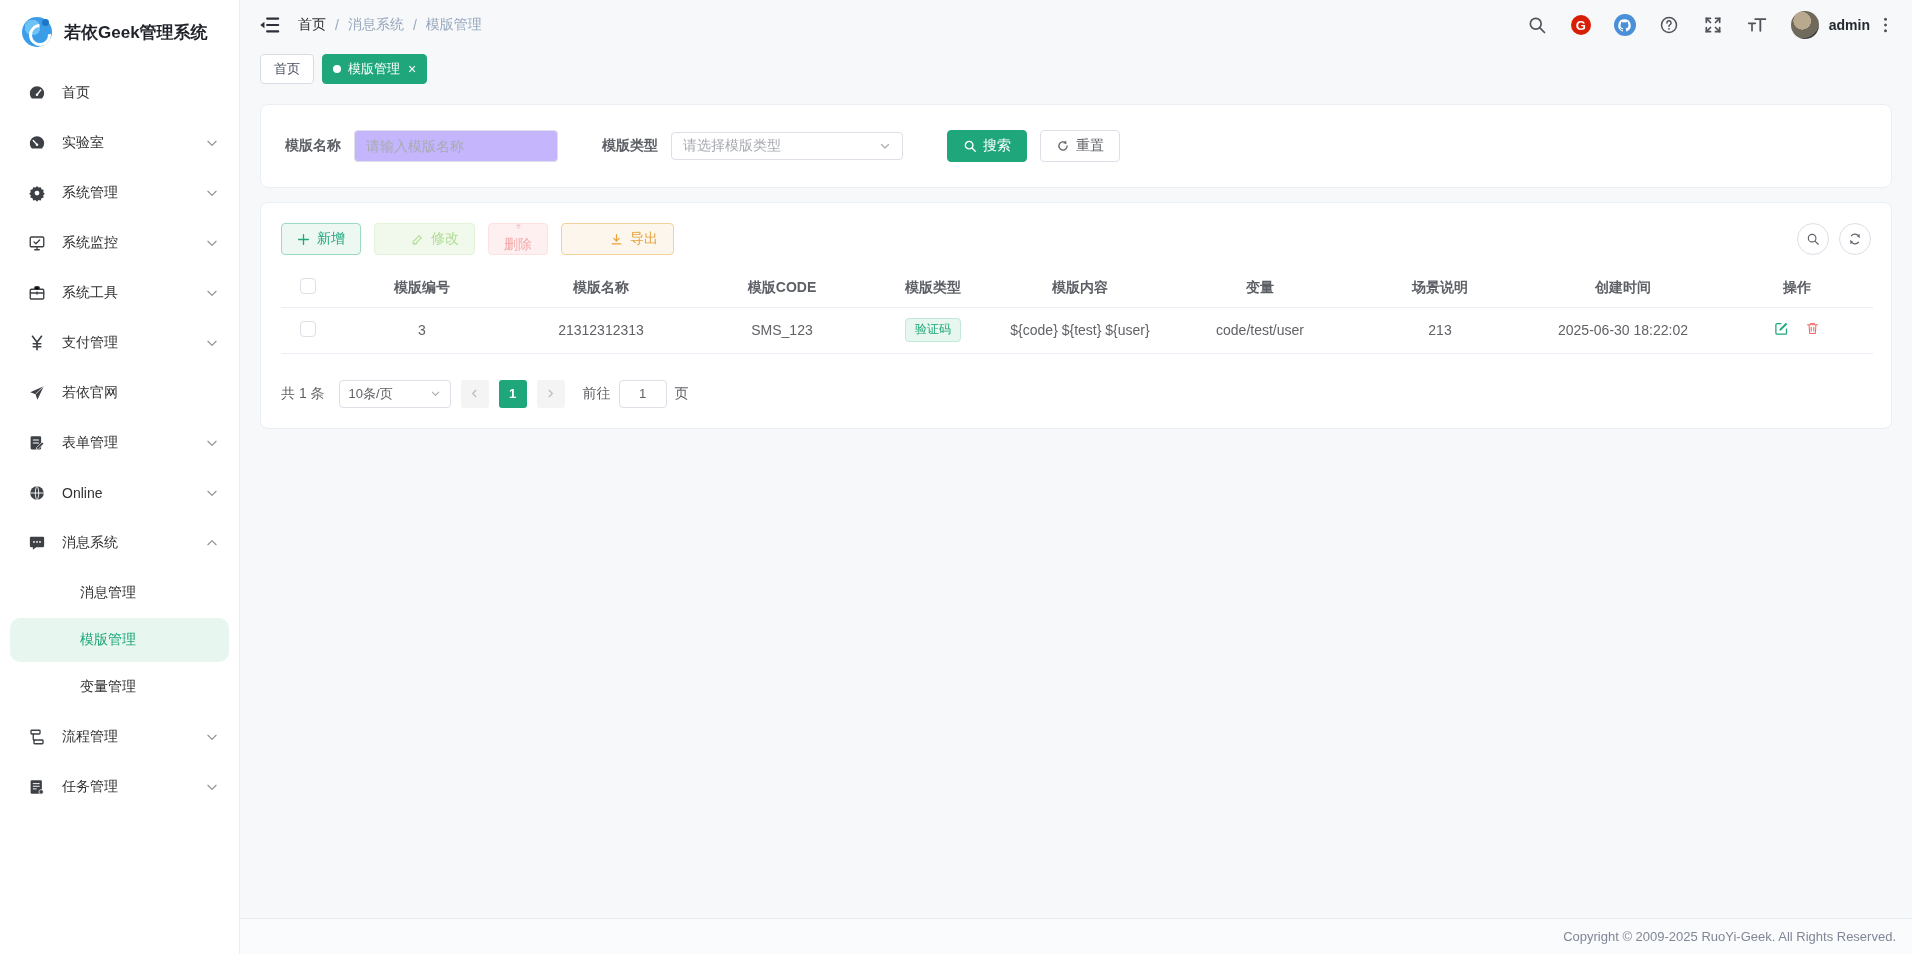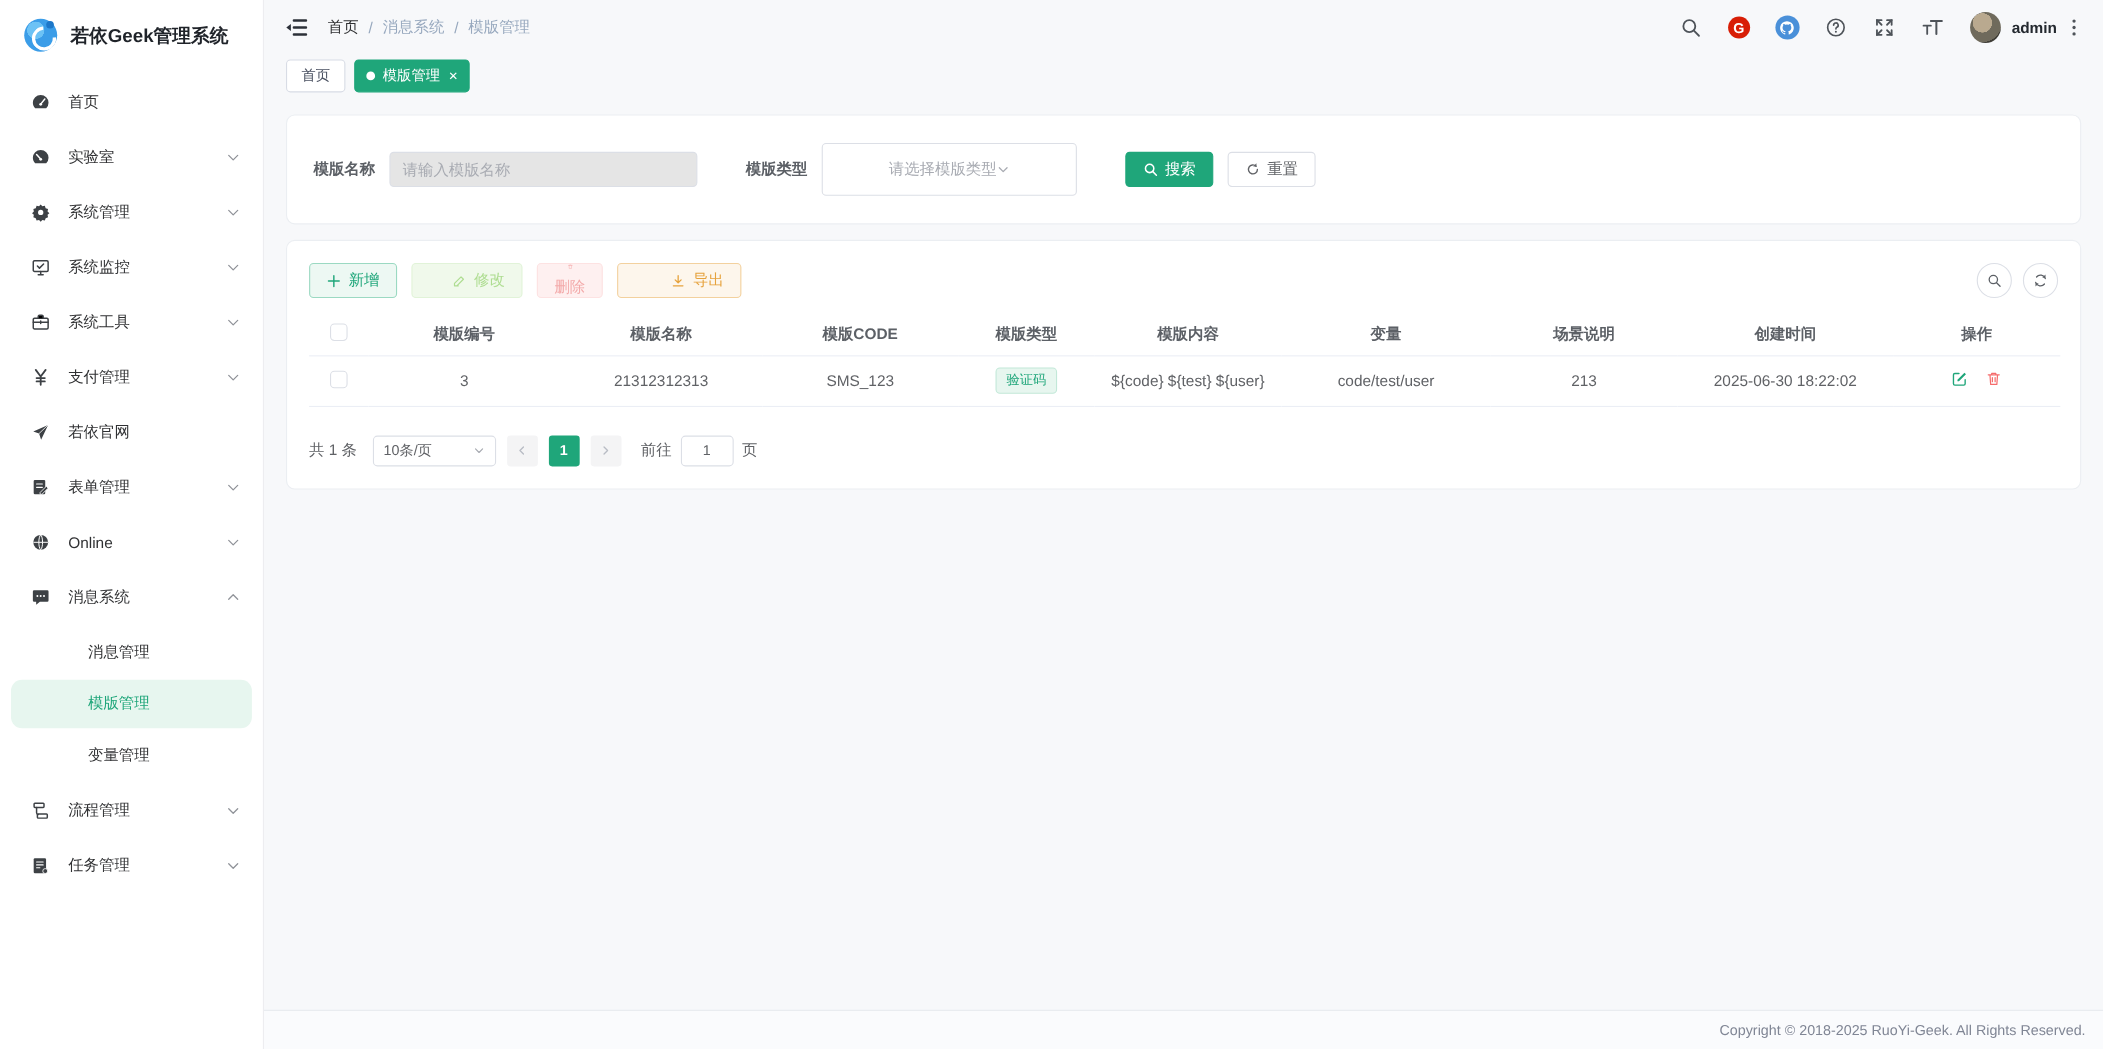--- a/index.html
+++ b/index.html
@@ -42,23 +42,23 @@
   .tabs-bar { height:38px; display:flex; align-items:center; padding:0 20px; gap:8px; flex-shrink:0; }
   .tab { height:30px; display:inline-flex; align-items:center; padding:0 13px; background:#fff; border:1px solid #d8dce5; border-radius:4px; font-size:13px; color:#495060; cursor:pointer; }
   .tab.active { background:#1fa67a; border-color:#1fa67a; color:#fff; padding:0 10px; }
   .tab .dot { width:8px; height:8px; border-radius:50%; background:#fff; margin-right:7px; }
   .tab .close-x { margin-left:8px; font-size:14px; line-height:1; }
 
   .content { flex:1; padding:16px 20px; overflow:hidden; }
   .card { background:#fff; border:1px solid #ebeef2; border-radius:8px; }
   .search-card { padding:25px 24px; display:flex; align-items:center; }
   .f-label { font-weight:bold; color:#5c6066; margin-right:13px; white-space:nowrap; }
-  .f-input { width:280px; height:32px; border:1px solid #dcdfe6; border-radius:4px; padding:0 11px; font-size:14px; color:#606266; background:#e5e5e5; outline:none; font-family:inherit; }
+  .f-input { width:204px; height:32px; border:1px solid #dcdfe6; border-radius:4px; padding:0 11px; font-size:14px; color:#606266; background:#c4b5fd; outline:none; font-family:inherit; }
   .f-input::placeholder { color:#a8abb2; }
-  .f-select { width:232px; height:48px; border:1px solid #dcdfe6; border-radius:4px; padding:0 11px; display:flex; align-items:center; justify-content:center; color:#a8abb2; background:#fff; cursor:pointer; }
+  .f-select { width:232px; height:28px; border:1px solid #dcdfe6; border-radius:4px; padding:0 11px; display:flex; align-items:center; justify-content:space-between; color:#a8abb2; background:#fff; cursor:pointer; }
   .gap44 { width:44px; flex-shrink:0; }
   .btn { height:32px; border-radius:4px; display:inline-flex; align-items:center; justify-content:center; padding:0 15px; font-size:14px; cursor:pointer; border:1px solid transparent; gap:6px; white-space:nowrap; }
   .btn-primary { background:#1fa67a; color:#fff; border-color:#1fa67a; }
   .btn-plain { background:#fff; color:#606266; border-color:#dcdfe6; margin-left:13px; }
 
   .table-card { margin-top:14px; padding:20px; }
   .toolbar { display:flex; align-items:center; margin-bottom:14px; }
   .tbtn { height:32px; border-radius:4px; display:inline-flex; align-items:center; padding:0 15px; font-size:14px; gap:7px; margin-right:13px; cursor:pointer; }
   .tbtn-add { background:#edf8f3; border:1px solid #9bd9c2; color:#1fa67a; }
   .tbtn-edit { background:#f0f9eb; border:1px solid #e1f3d8; color:#aedd91; cursor:not-allowed;padding-left:36px; }
@@ -517,17 +517,17 @@
           </span>
           <span class="pg-goto">前往</span>
           <input class="pg-input" value="1" style="">
           <span class="pg-suffix">页</span>
         </div>
 
       </div>
     </div>
 
     <div class="footer">
-      <span>Copyright © 2018-2025 RuoYi-Geek. All Rights Reserved.</span>
+      <span>Copyright © 2009-2025 RuoYi-Geek. All Rights Reserved.</span>
     </div>
 
   </div>
 </div>
 
 </body></html>

